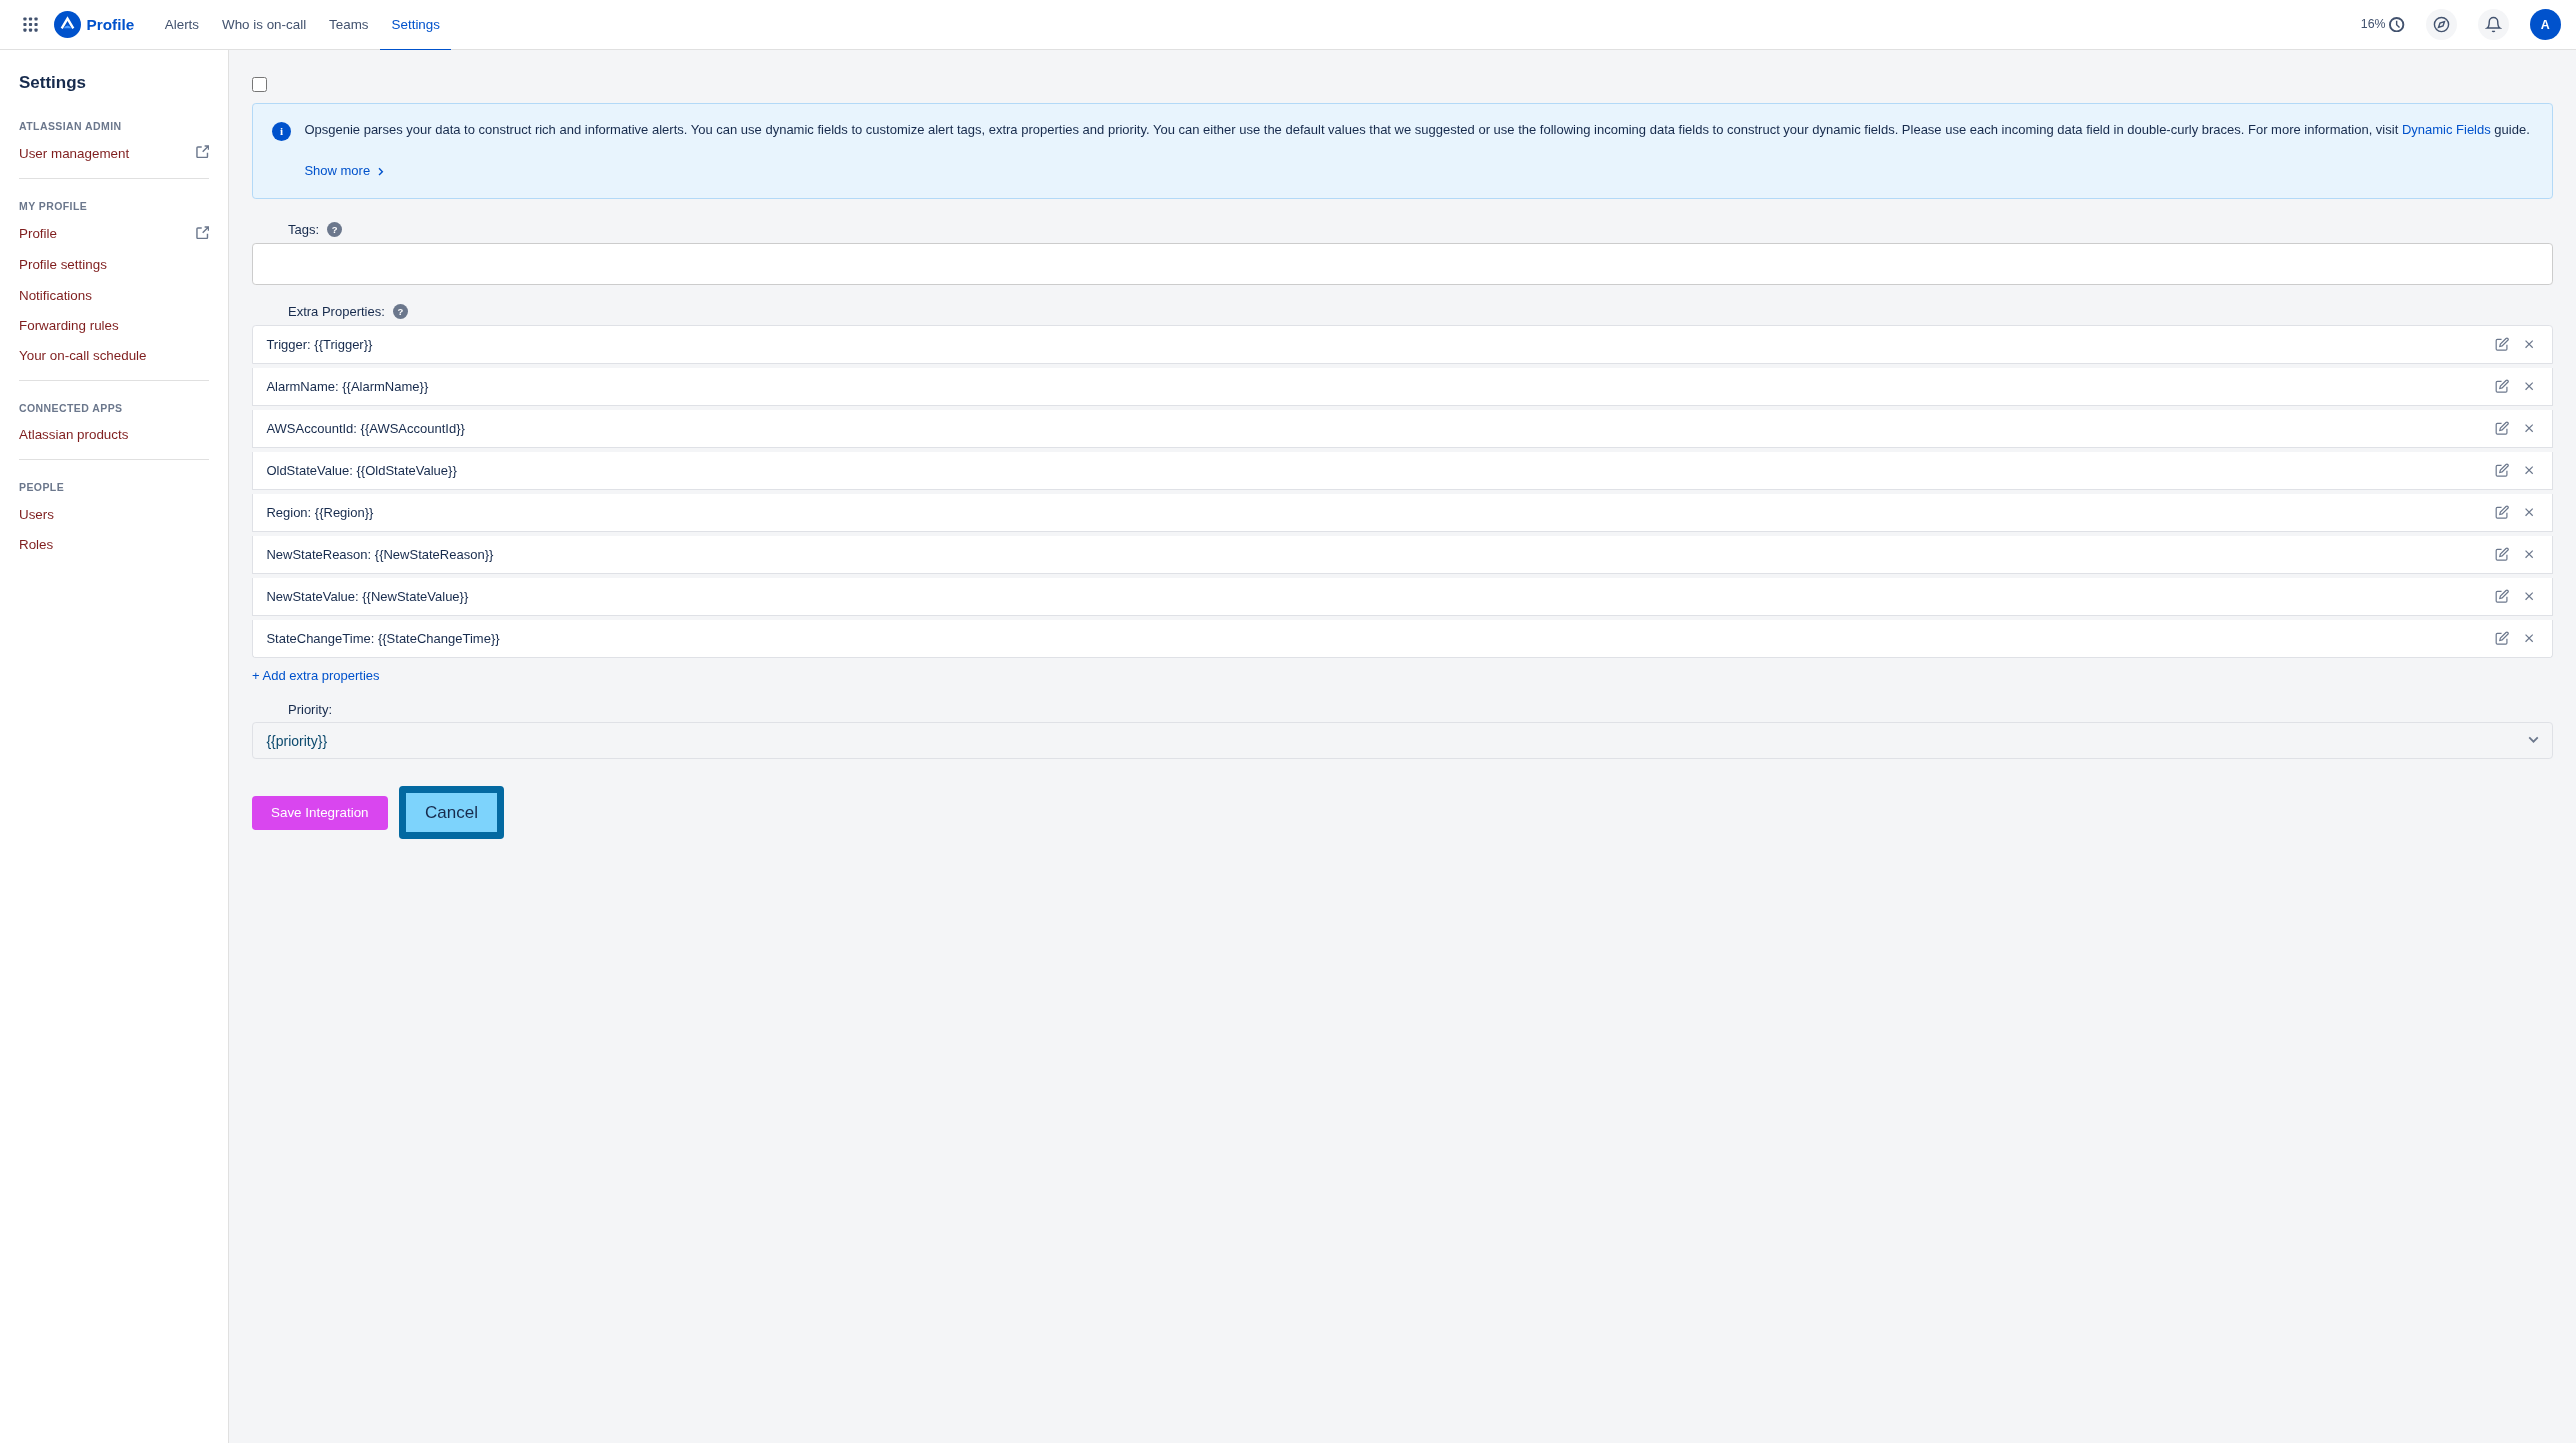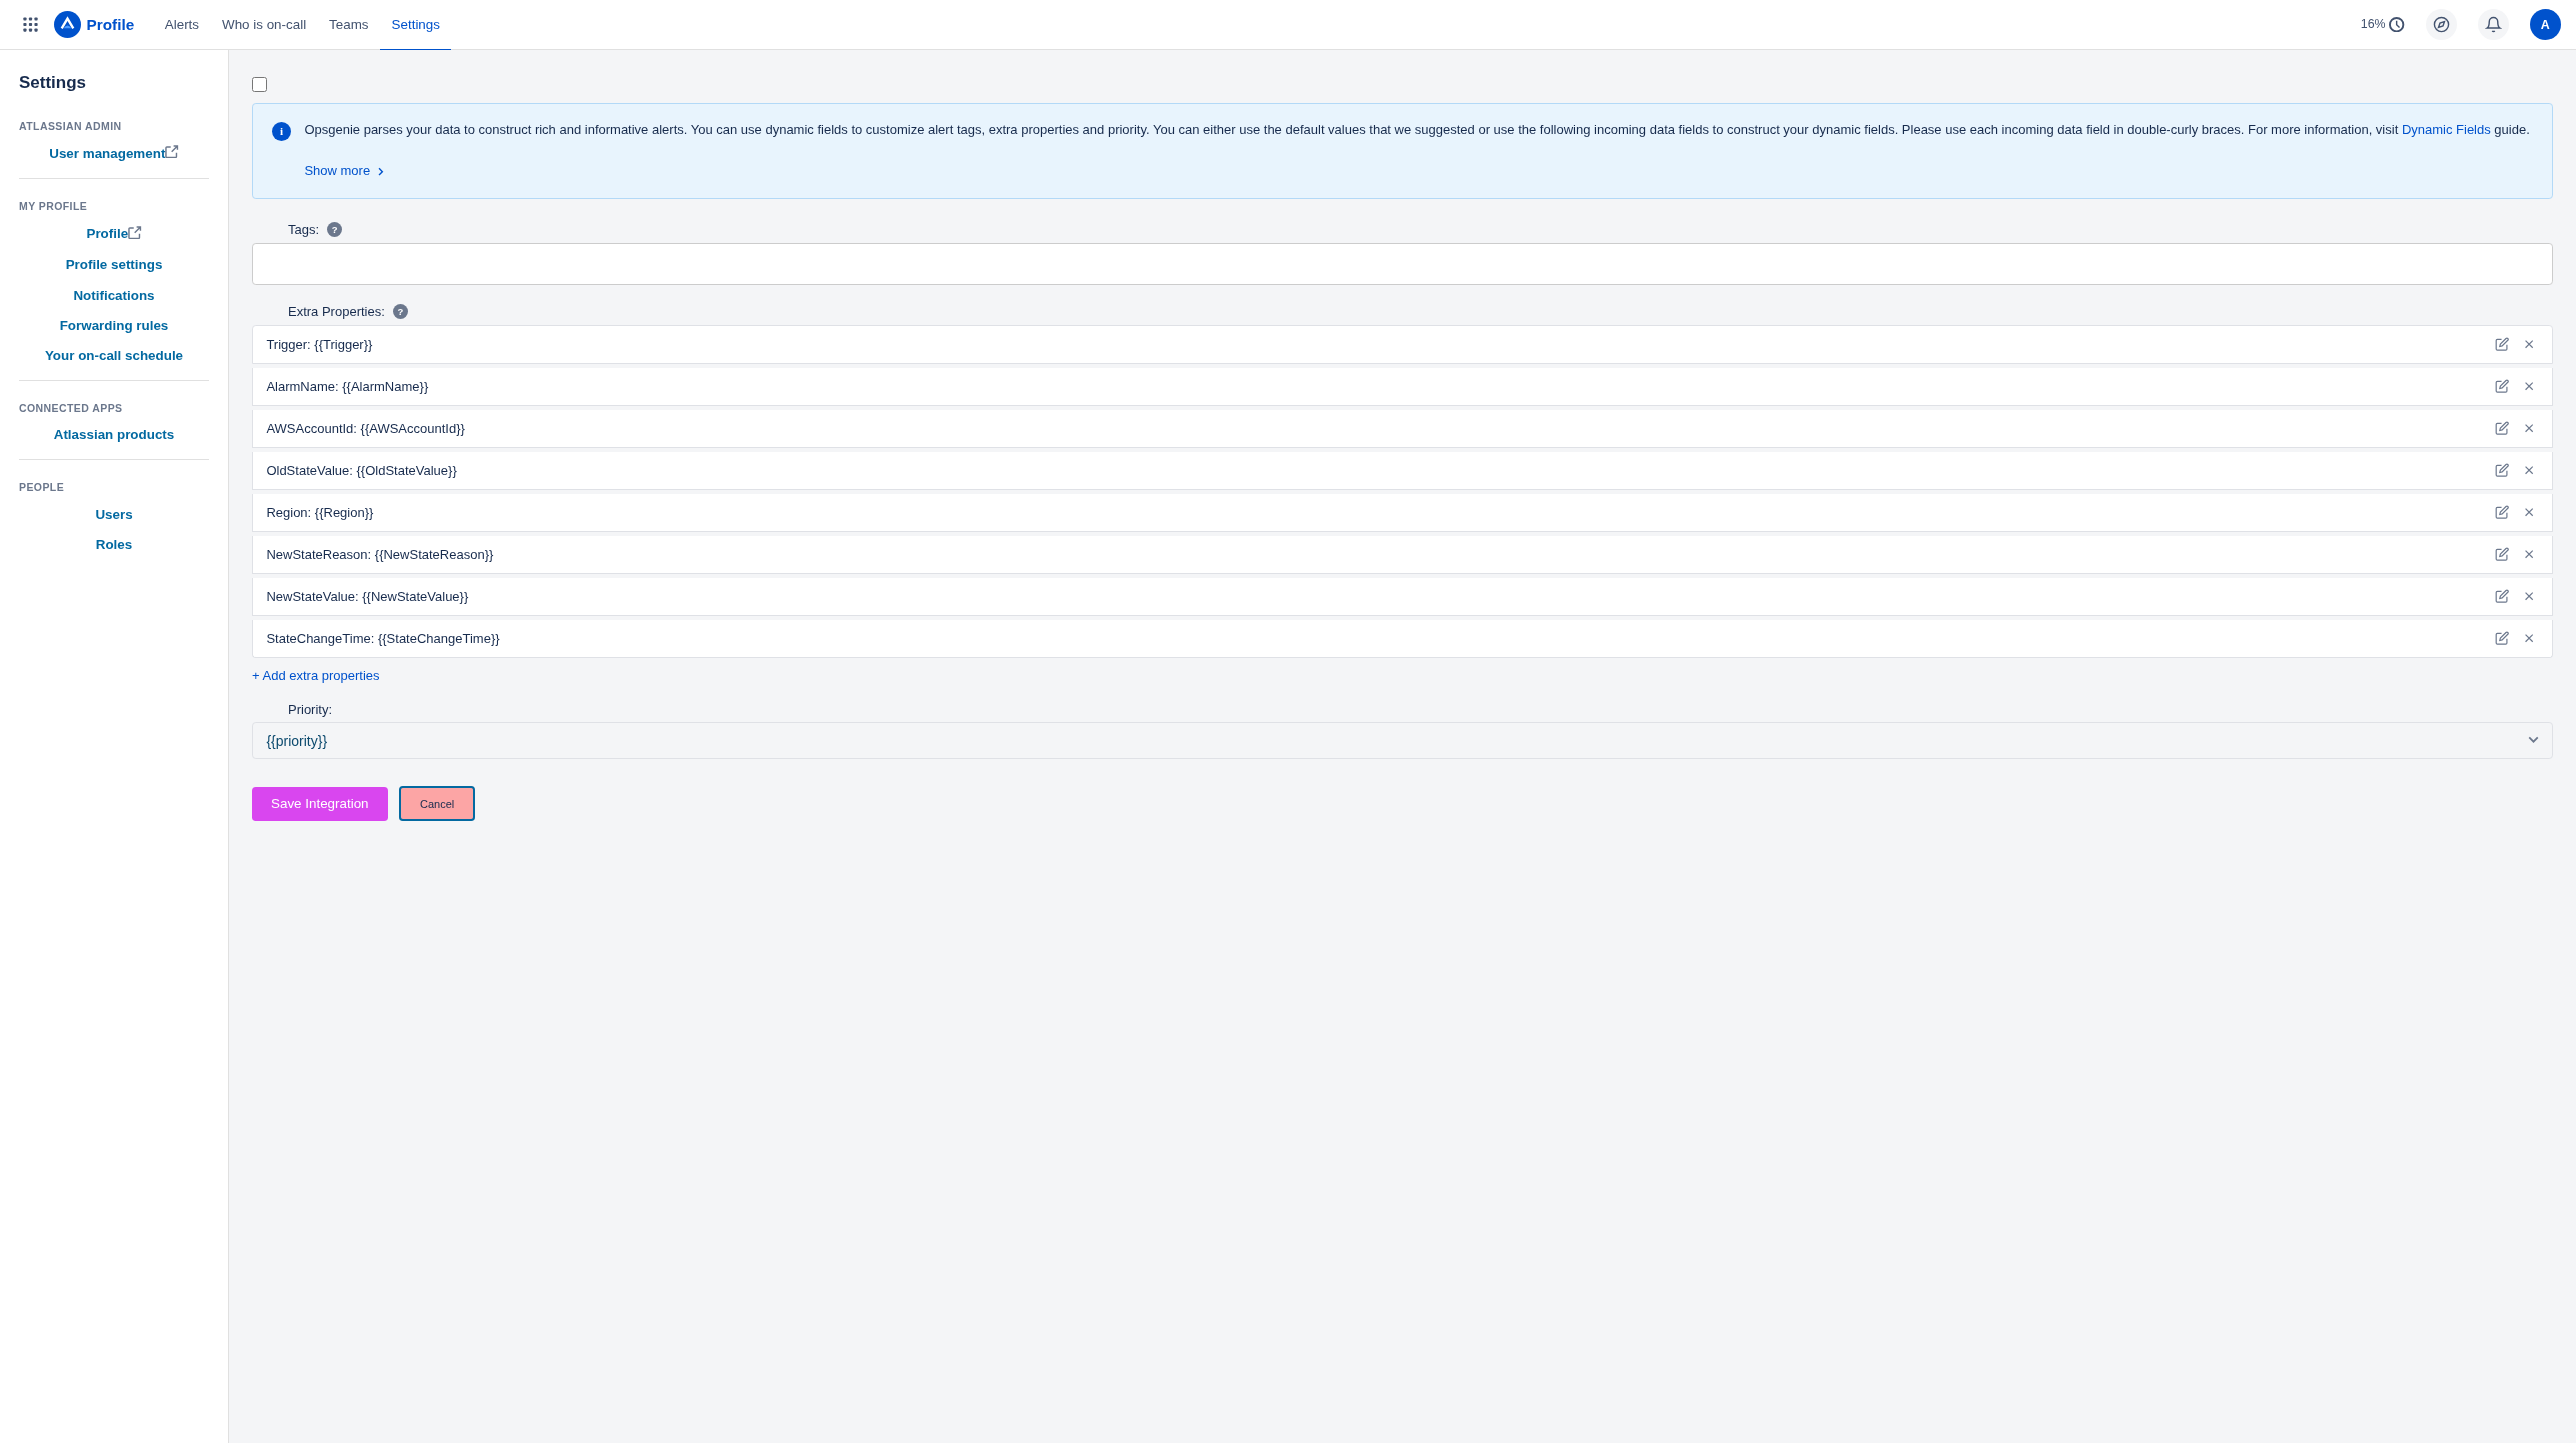--- a/index.html
+++ b/index.html
@@ -47,24 +47,23 @@
     }
     .sidebar-title {
       font-size: 17px; font-weight: 600; color: #172b4d;
       padding: 7.6px 19px 15.3px;
     }
     .sidebar-section-label {
       font-size: 10.5px; font-weight: 700; color: #6b778c; letter-spacing: 0.04em;
       padding: 11.5px 19px 5.7px; text-transform: uppercase;
     }
     .sidebar-item {
-      display: flex; align-items: center; justify-content: center;
-      padding: 7.6px 19px; cursor: pointer; color: #0369a1; font-size: 13.4px;
+      display: flex; align-items: center; justify-content: space-between;
+      padding: 7.6px 19px; cursor: pointer; color: #7f1d1d; font-size: 13.4px;
       border-radius: 0;
-      font-weight: bold;
     }
     .sidebar-divider { border: none; border-top: 1px solid #e0e0e0; margin: 9.5px 19px; }
     .ext-icon { color: #6b778c; }
     .ext-icon svg { width: 13.4px; height: 13.4px; }
 
     
     .main-content { flex: 1; overflow-y: auto; background: #f4f5f7; padding: 19px 23px; }
 
     
     .info-box {
@@ -129,22 +128,22 @@
     }
     .select-chevron svg { width: 17px; height: 17px; }
 
     
     .actions-bar { display: flex; gap: 11.5px; margin-top: 27px; align-items: center; }
     .btn-primary {
       background: #d946ef; color: #fff; border: none; border-radius: 3.8px;
       padding: 9.5px 19px; font-size: 13.4px; font-weight: 500; cursor: pointer;
     }
     .btn-secondary {
-      background: #fca5a5; color: #172b4d; border: 2px solid #0369a1; border-radius: 3.8px;
-      padding: 9.5px 19px; font-size: 11px; cursor: pointer;
+      background: #7dd3fc; color: #172b4d; border: 7px solid #0369a1; border-radius: 3.8px;
+      padding: 9.5px 19px; font-size: 17px; cursor: pointer;
     }
 
     
     .checkbox-row { display: flex; align-items: center; padding: 7.6px 0 11.5px; }
     .checkbox-row input[type=checkbox] { width: 15.3px; height: 15.3px; cursor: pointer; }
 
     
     ::-webkit-scrollbar { width: 5.7px; }
     ::-webkit-scrollbar-thumb { background: #c1c7d0; border-radius: 2.9px; }
   </style>

